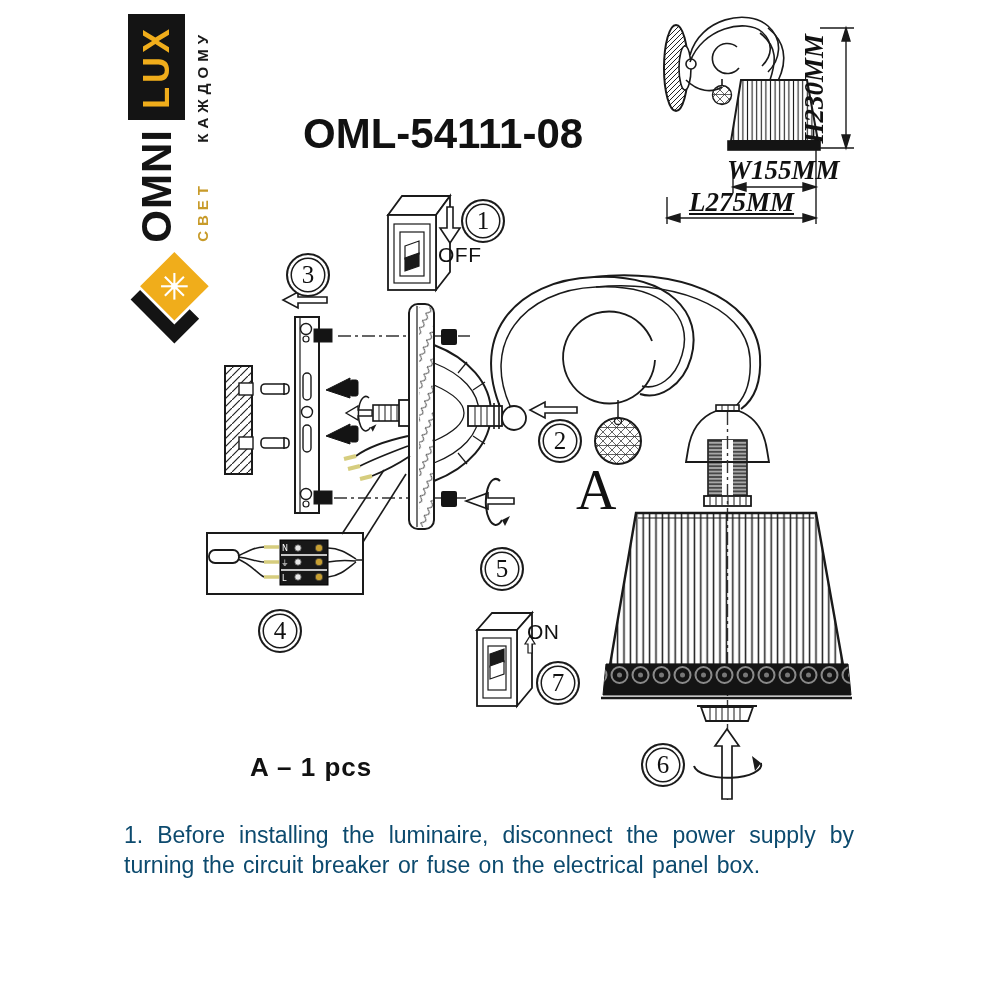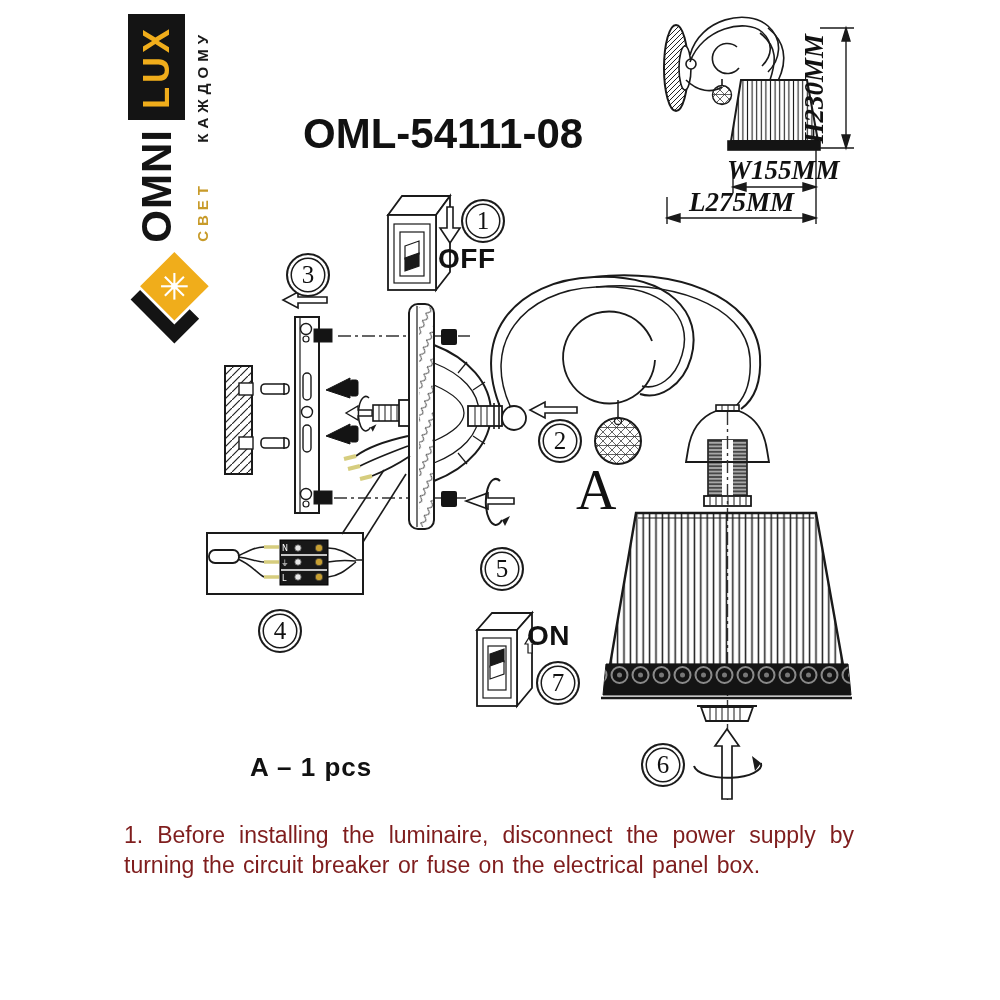--- a/index.html
+++ b/index.html
@@ -15,31 +15,31 @@
   .omni{position:absolute;left:128px;top:116px;width:57px;height:140px;display:flex;align-items:center;justify-content:center;}
   .omni .v{font-weight:700;font-size:42px;letter-spacing:1px;color:#141414;}
   .slog{position:absolute;width:26px;display:flex;align-items:center;justify-content:center;}
   .slog .v{font-weight:700;font-size:15px;letter-spacing:5px;}
   .slog-k{left:189px;top:12px;height:148px;color:#1a1a1a;}
   .slog-s{left:189px;top:168px;height:86px;color:#C89B2A;}
   
   .title{position:absolute;left:303px;top:110px;font-size:42px;font-weight:700;letter-spacing:0px;}
   .dim{position:absolute;font:italic 700 27px "Liberation Serif",serif;color:#111;white-space:nowrap;}
   .dim-h{left:799px;top:22px;height:134px;display:flex;align-items:center;}
-  .sw{position:absolute;font-weight:700;font-size:28px;letter-spacing:0.5px;}
+  .sw{position:absolute;font-weight:400;font-size:21px;letter-spacing:0.5px;}
   .letterA{position:absolute;left:576px;top:458px;font:400 56px "Liberation Serif",serif;}
   .count{position:absolute;left:250px;top:752px;font-weight:700;font-size:26px;letter-spacing:1px;}
   
   .cnum{position:absolute;width:40px;height:40px;border-radius:50%;background:#fff;
         border:2.5px solid #1a1a1a;box-shadow:inset 0 0 0 2.5px #fff, inset 0 0 0 4px #1a1a1a;
         display:flex;align-items:center;justify-content:center;
         font:400 25px "Liberation Serif",serif;color:#111;}
   
   .instr{position:absolute;left:124px;top:820px;width:730px;font-size:23px;line-height:30px;
-         color:#7f1d1d;word-spacing:2px;}
+         color:#0c4a6e;word-spacing:2px;}
   .instr p{margin:0;text-align:justify;}
 </style>
 </head>
 <body>
 
 <div class="page">
 
   <svg width="1000" height="1000" viewBox="0 0 1000 1000">
     <defs>
       <pattern id="hatch" width="8" height="8" patternUnits="userSpaceOnUse">
@@ -340,21 +340,21 @@
       <polygon points="4,50 50,96 76,70 66,60 50,76 14,40" fill="#141414"></polygon>
     </svg>
   </div>
 
   <div class="title">OML-54111-08</div>
 
   <div class="dim dim-h">
     <span class="v">H230MM</span>
   </div>
   <div class="dim" style="left:727px;top:155px;text-align:right;">W155MM</div>
-  <div class="dim" style="left:689px;top:187px;">L275MM</div>
+  <div class="dim" style="left:689px;top:187px;text-decoration:underline;">L275MM</div>
 
   <div class="sw" style="left:438px;top:243px;">OFF</div>
   <div class="sw" style="left:527px;top:620px;">ON</div>
 
   <div class="cnum" style="left:461px;top:199px;">1</div>
   <div class="cnum" style="left:538px;top:419px;">2</div>
   <div class="cnum" style="left:286px;top:253px;">3</div>
   <div class="cnum" style="left:258px;top:609px;">4</div>
   <div class="cnum" style="left:480px;top:547px;">5</div>
   <div class="cnum" style="left:641px;top:743px;">6</div>

